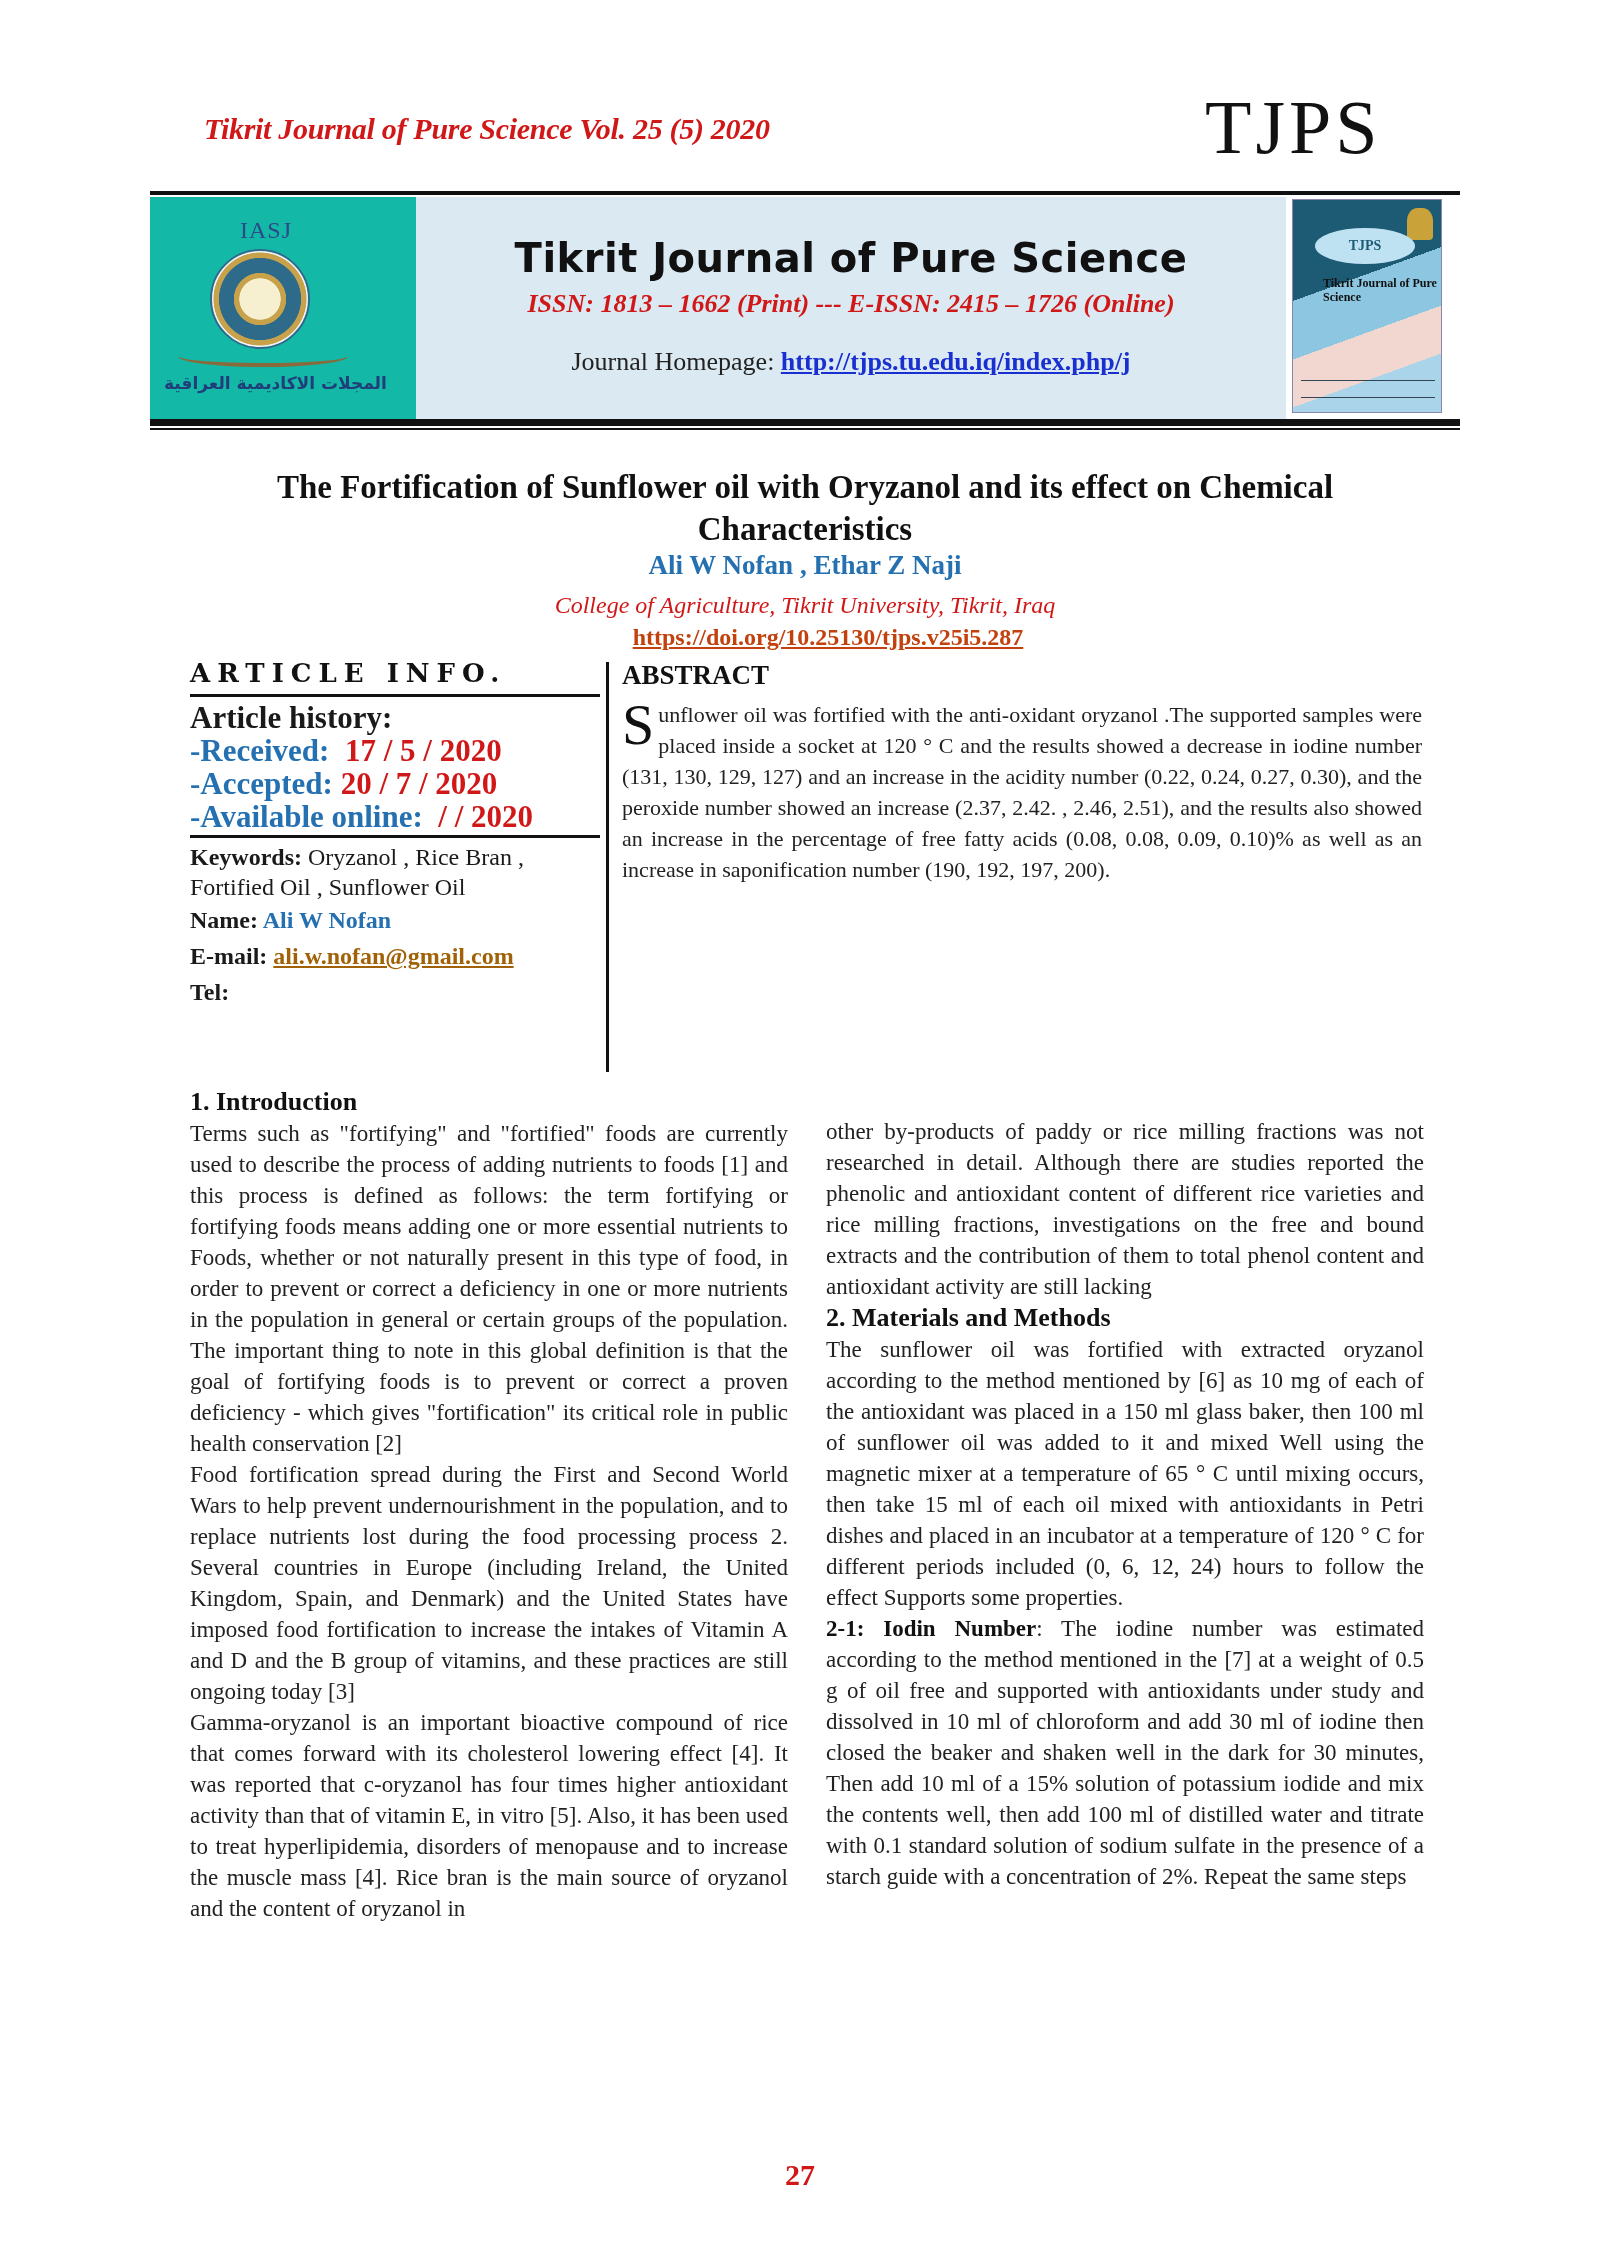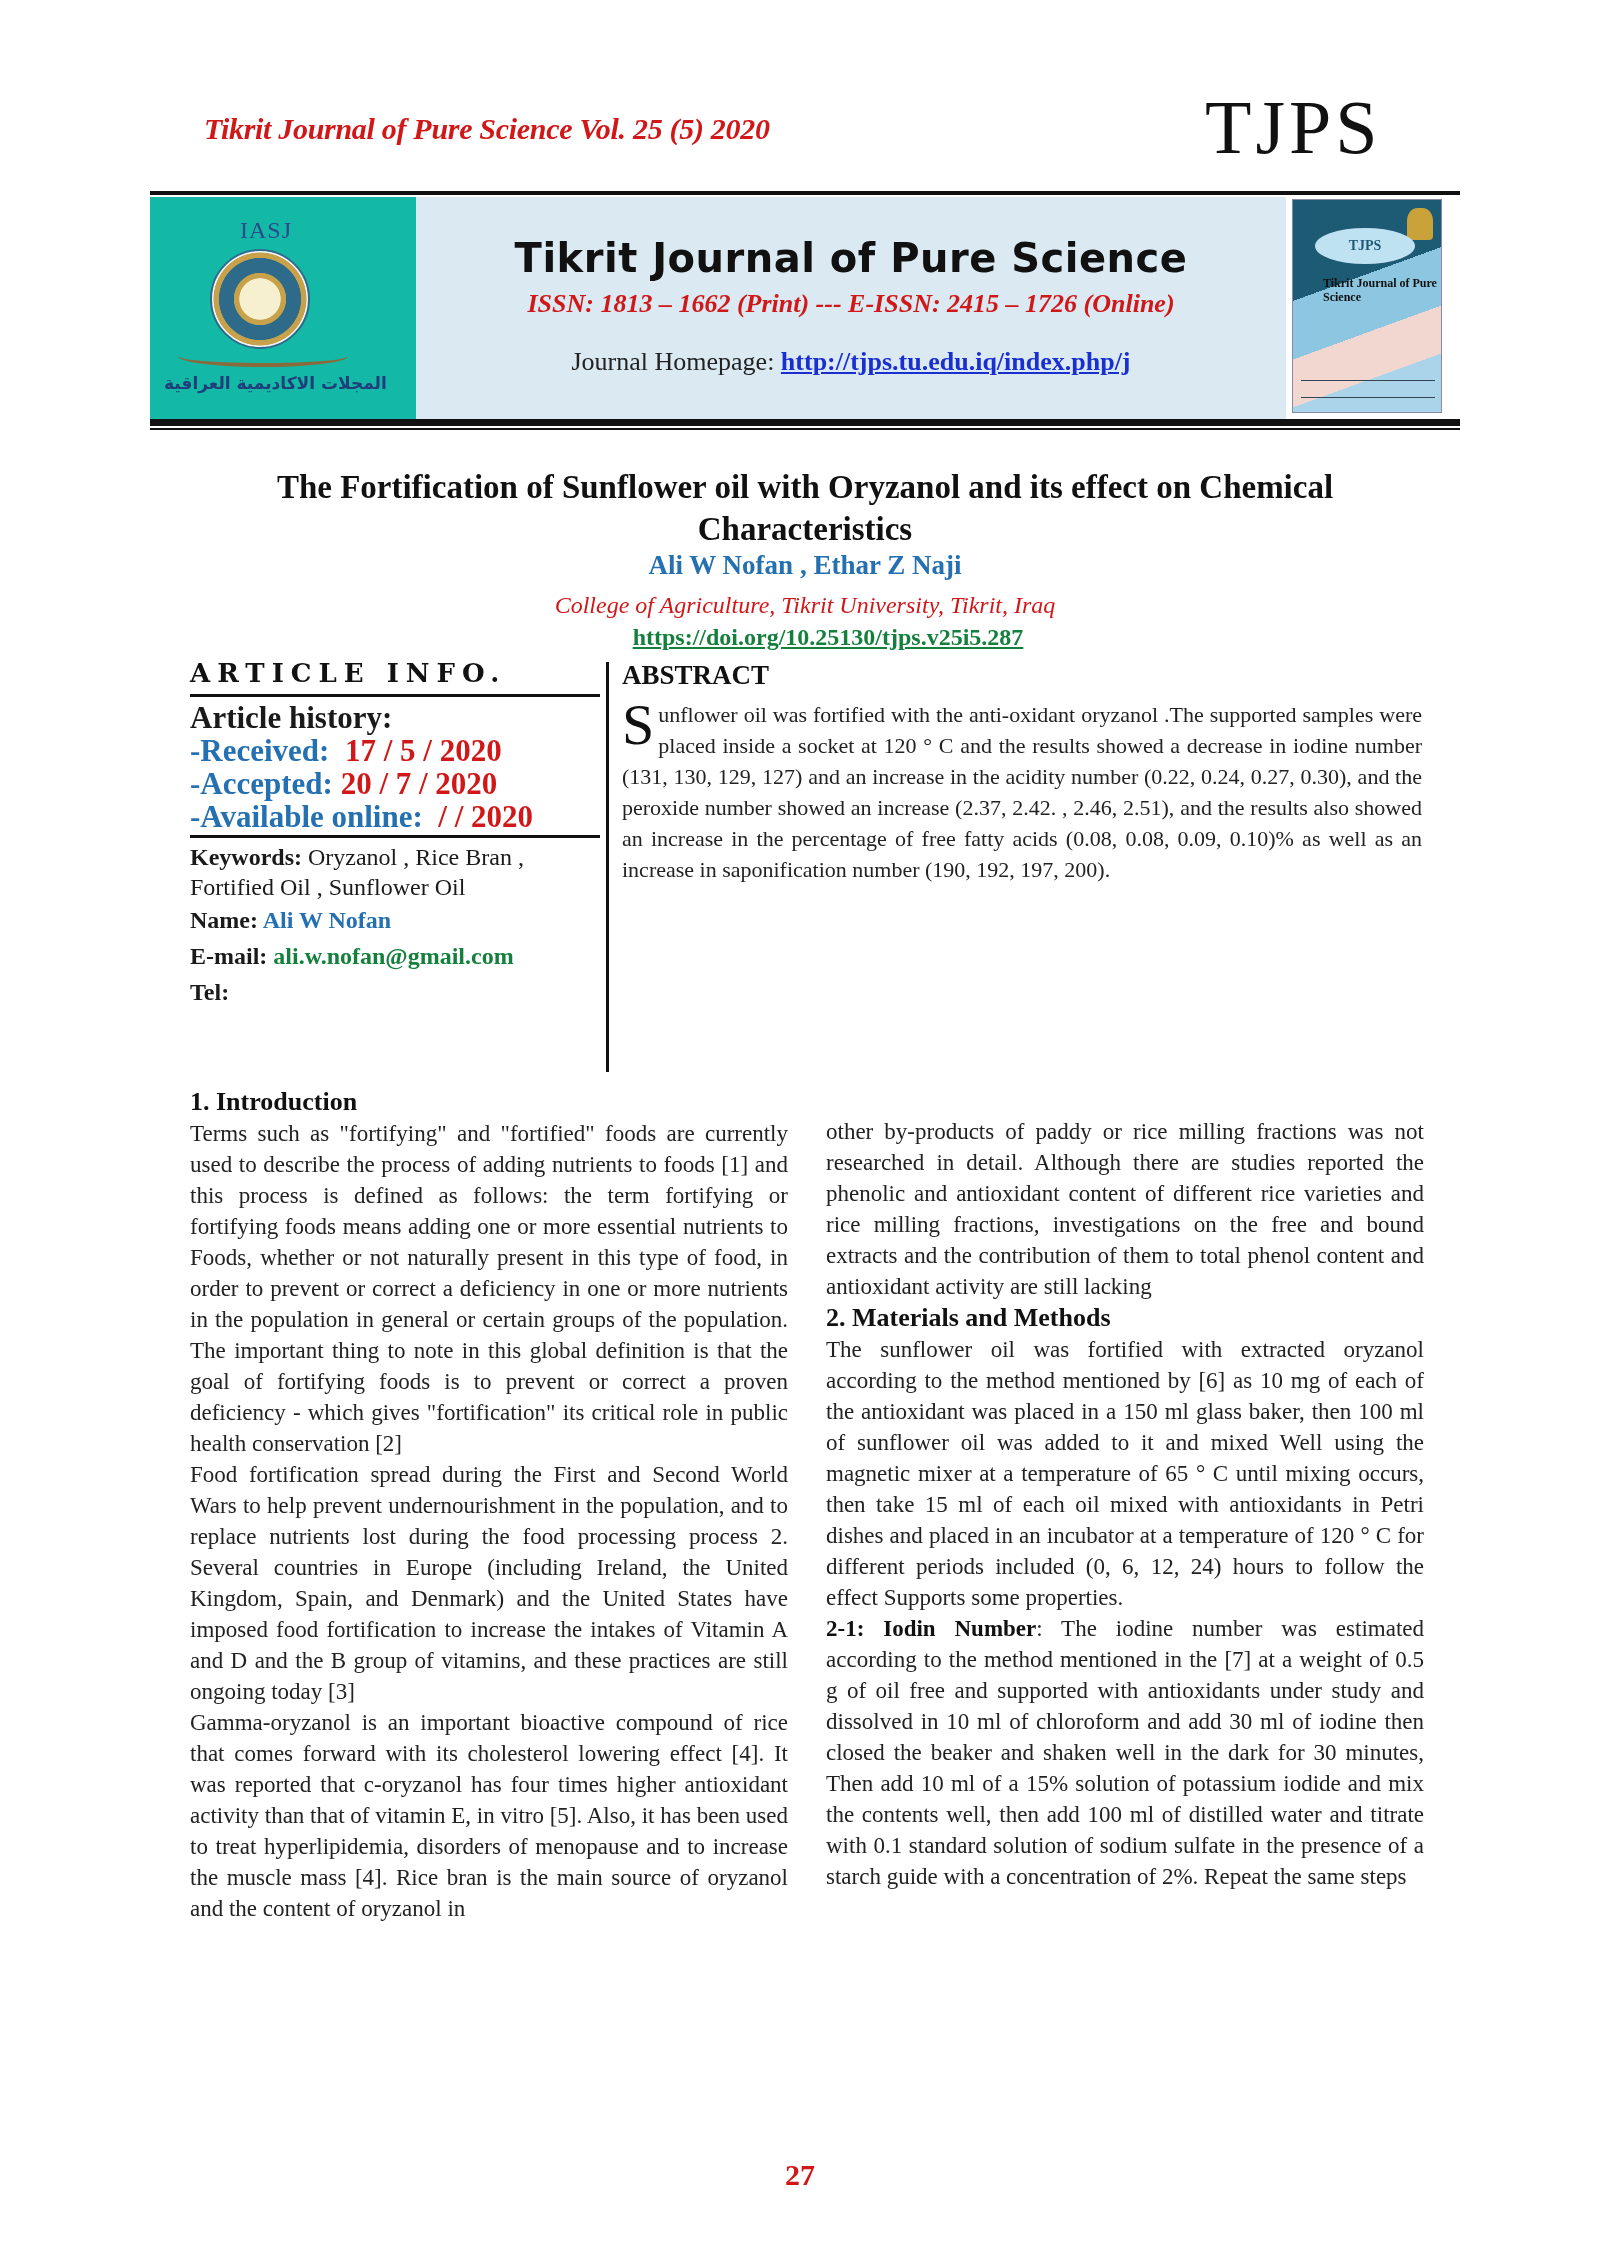--- a/index.html
+++ b/index.html
@@ -33,35 +33,35 @@
   .cover-oval { position: absolute; left: 22px; top: 28px; width: 100px; height: 36px; border-radius: 50%; background: #bfe2f2; font-size: 14px; font-weight: bold; color: #1d5a74; text-align: center; line-height: 36px; font-family: "Liberation Serif", serif; }
   .cover-title { position: absolute; left: 30px; top: 76px; font-size: 12px; font-weight: bold; color: #111; line-height: 14px; font-family: "Liberation Serif", serif; }
   .cover-emblem { position: absolute; right: 8px; top: 8px; width: 26px; height: 32px; background: #c9a23a; border-radius: 40% 40% 4px 4px; }
   .cover-foot { position: absolute; left: 8px; bottom: 14px; width: 134px; height: 18px; border-top: 1px solid #345; border-bottom: 1px solid #345; }
 
   
   .article-title { position: absolute; left: 170px; width: 1270px; top: 466px; text-align: center; font-weight: bold; font-size: 33px; line-height: 42px; color: #111; }
   .authors { position: absolute; left: 0; width: 1610px; top: 550px; text-align: center; font-weight: bold; font-size: 27px; color: #2470b0; }
   .affiliation { position: absolute; left: 0; width: 1610px; top: 592px; text-align: center; font-style: italic; font-size: 24px; color: #d01818; }
   .doi { position: absolute; left: 0; width: 1610px; top: 624px; text-align: center; font-weight: bold; font-size: 24px; }
-  .doi a { color: #15803d; text-decoration: underline; margin-left: 46px; }
+  .doi a { color: #c2410c; text-decoration: underline; margin-left: 46px; }
 
   
   .info-box { position: absolute; left: 190px; top: 658px; width: 410px; }
   .info-heading { font-family: "DejaVu Serif", serif; font-weight: bold; font-size: 26px; letter-spacing: 7px; color: #111; padding-bottom: 4px; }
   .info-rule { height: 3px; background: #111; margin: 2px 0 4px 0; }
   .info-line { font-size: 31px; line-height: 33px; font-weight: bold; }
   .info-line .lbl-blue { color: #2470b0; }
   .info-line .val-red { color: #d01818; }
   .kw { font-size: 24px; line-height: 30px; font-weight: normal; }
   .kw b { font-weight: bold; }
   .corr { font-size: 24px; font-weight: bold; line-height: 44px; margin-top: 4px; }
   .name-line, .email-line, .tel-line { font-size: 24px; font-weight: bold; line-height: 36px; }
   .name-line .val { color: #2470b0; }
-  .email-line a { color: #15803d; }
+  .email-line a { color: #a16207; text-decoration: underline; }
   .vsep { position: absolute; left: 606px; top: 662px; width: 3px; height: 410px; background: #111; }
 
   
   .abstract { position: absolute; left: 622px; top: 660px; width: 800px; }
   .abstract-heading { font-weight: bold; font-size: 27px; color: #111; margin-bottom: 8px; }
   .abstract-body { font-size: 22px; line-height: 31px; text-align: justify; color: #222; }
   .dropcap { font-size: 58px; float: left; line-height: 48px; margin: 2px 4px 0 0; color: #111; }
 
   
   .col { position: absolute; width: 598px; font-size: 23px; line-height: 31px; text-align: justify; color: #222; }

